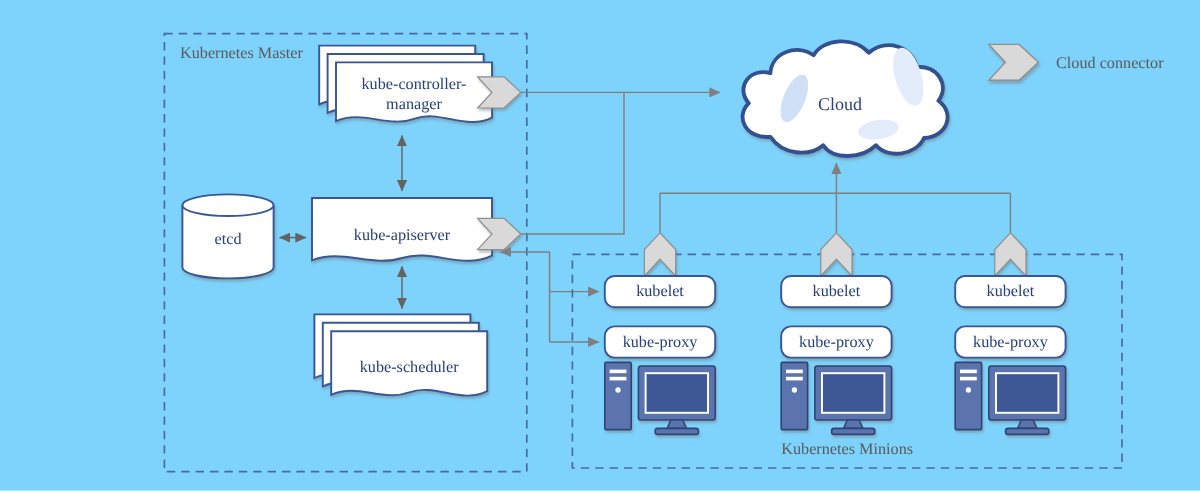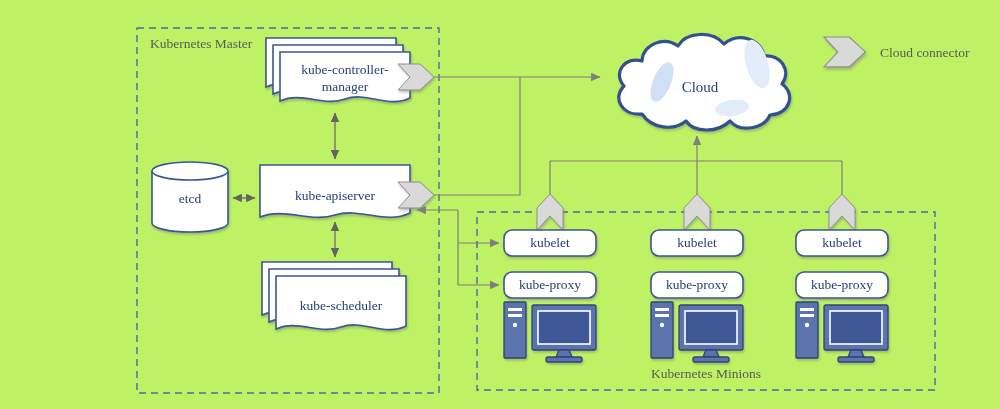--- a/index.html
+++ b/index.html
@@ -1,16 +1,16 @@
 <!DOCTYPE html>
 <html><head>
 <meta charset="utf-8">
 <style>
   html,body{margin:0;padding:0;background:#ffffff;}
-  .canvas{position:relative;width:1000px;height:409px;background:#bef264;overflow:hidden;}
+  .canvas{position:relative;width:1000px;height:409px;background:#7dd3fc;overflow:hidden;}
   svg{font-family:"Liberation Serif",serif;display:block;}
   .container{fill:none;stroke:#4a68a8;stroke-width:1.4;stroke-dasharray:7 5;}
   .container-label{fill:#5a5a5a;font-size:13.5px;}
   .container-label.center{text-anchor:middle;}
   .node-label{fill:#27407c;font-size:13.5px;text-anchor:middle;}
   .cloud-label{fill:#27407c;font-size:15px;text-anchor:middle;}
   .doc{fill:#ffffff;stroke:#3a5795;stroke-width:1.6;}
   .shape{fill:#ffffff;stroke:#3a5795;stroke-width:1.6;}
   .pill{fill:#ffffff;stroke:#3a5795;stroke-width:1.6;}
   .conn polygon{fill:#d9d9d9;stroke:#8f8f8f;stroke-width:1;}

